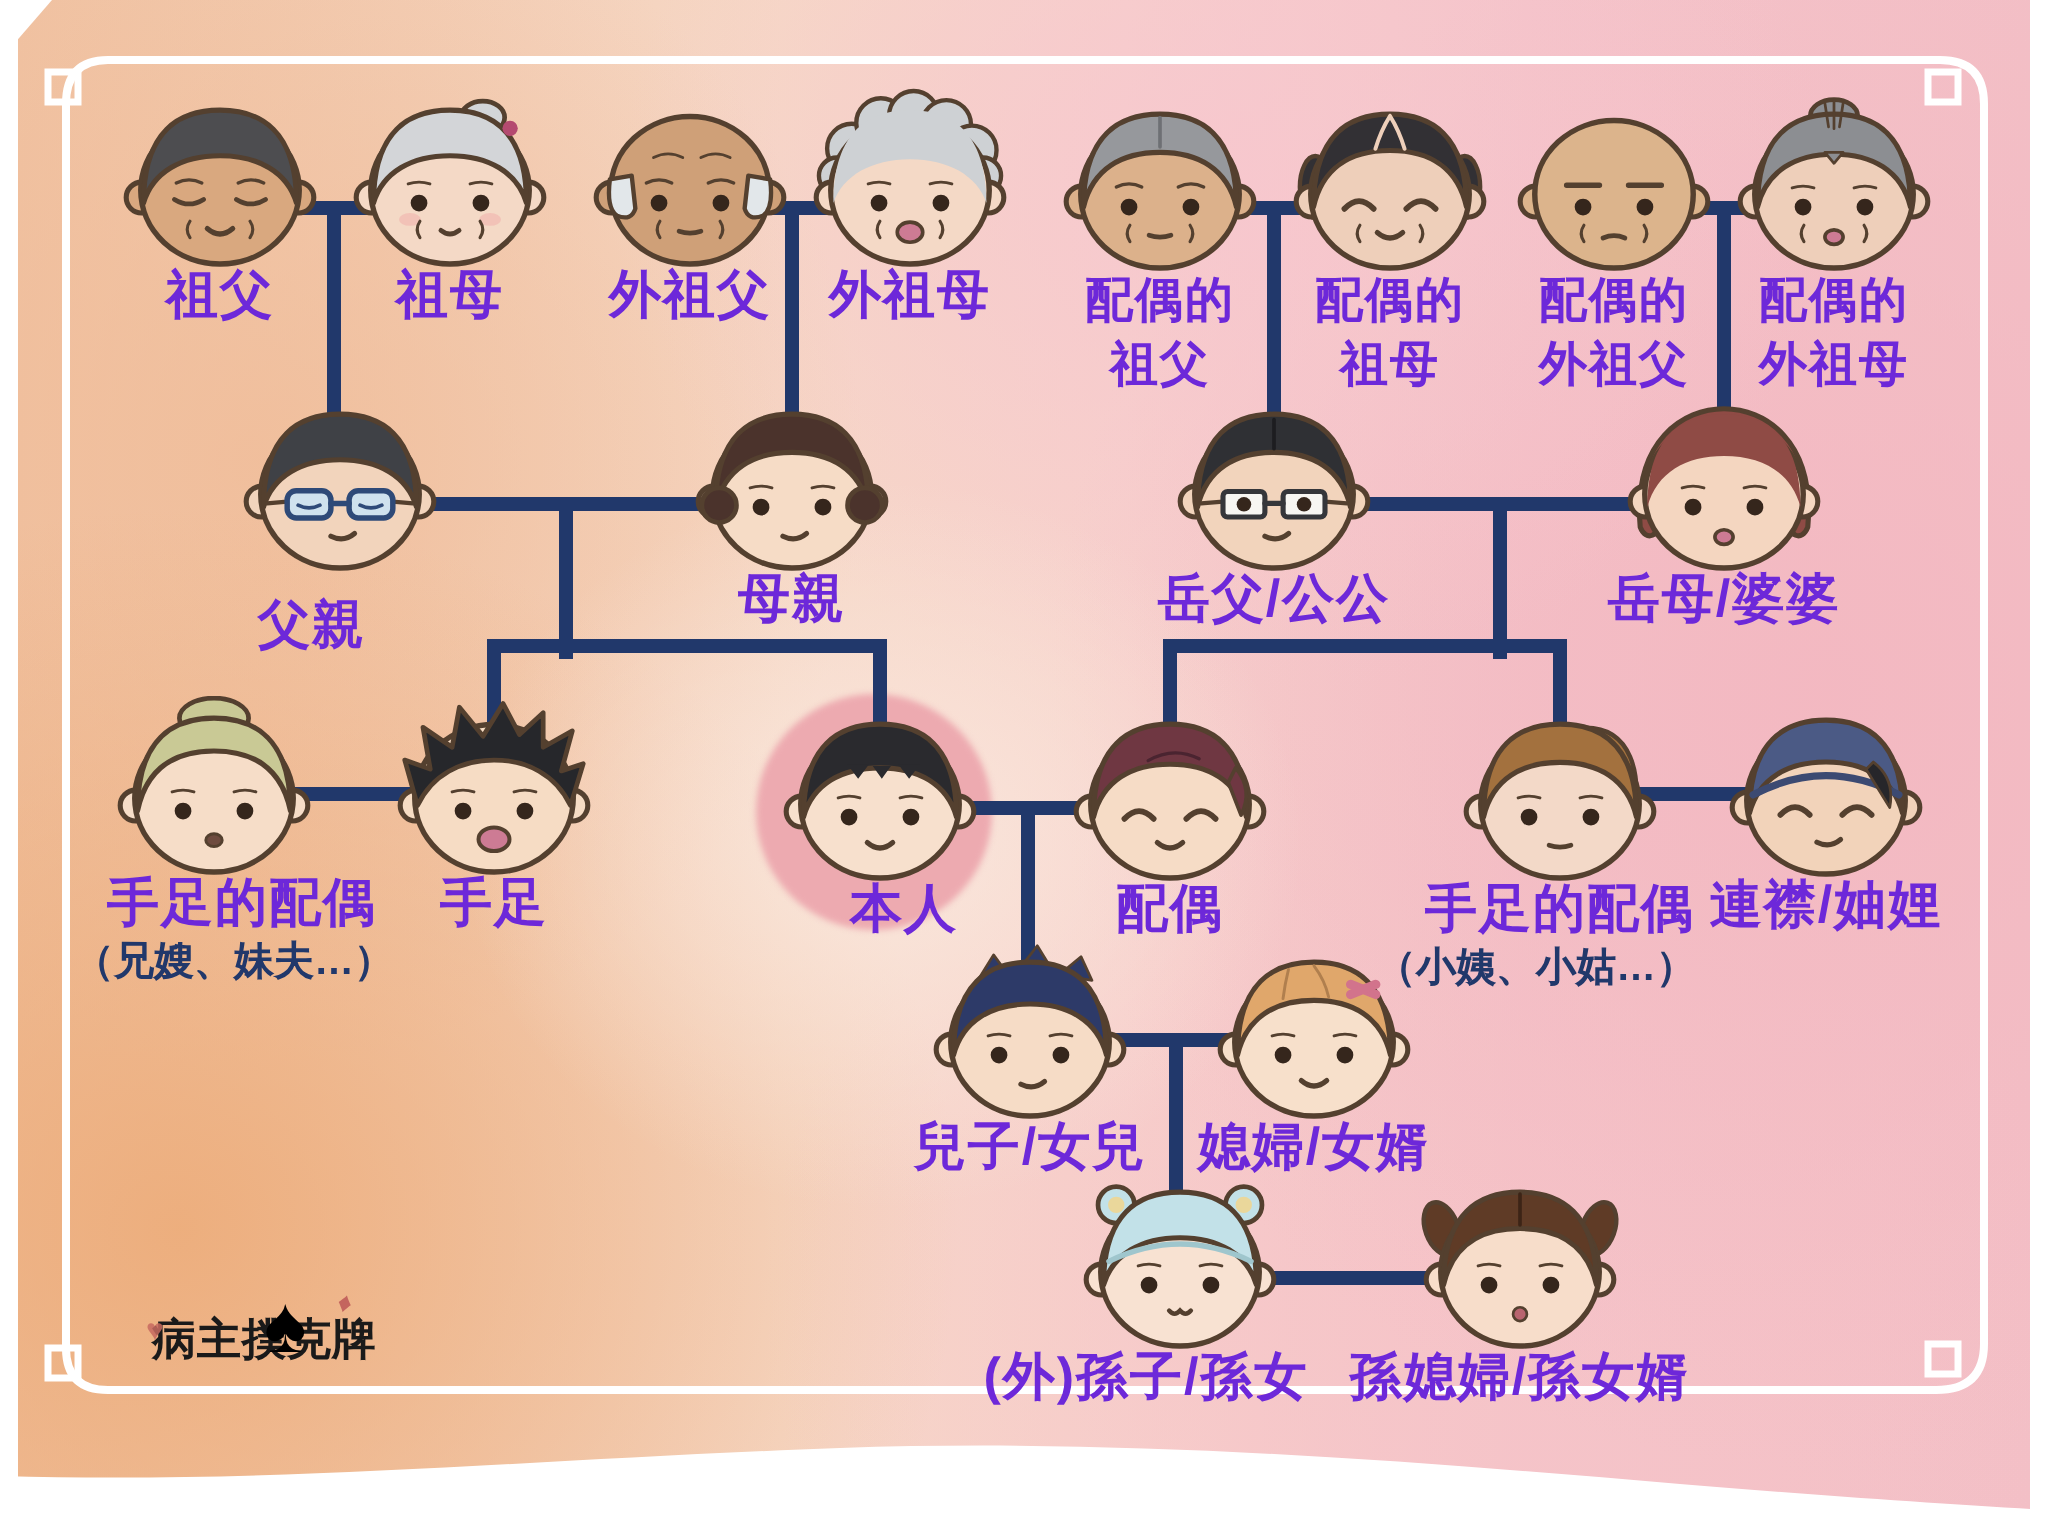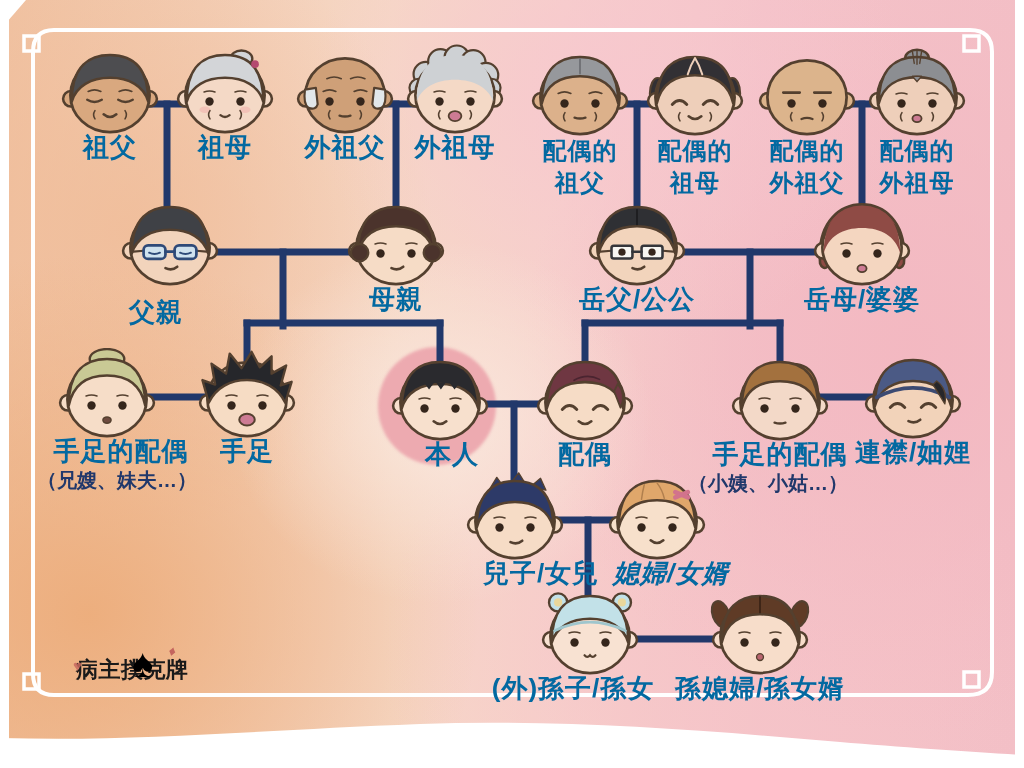--- a/index.html
+++ b/index.html
@@ -12,21 +12,21 @@
       radial-gradient(520px 520px at 90% 45%, rgba(243,184,193,.95), rgba(243,184,193,0) 75%),
       radial-gradient(460px 420px at 70% 85%, rgba(246,196,200,.8), rgba(246,196,200,0) 72%),
       radial-gradient(520px 480px at 8% 80%, rgba(236,170,118,.85), rgba(236,170,118,0) 75%),
       radial-gradient(420px 420px at 12% 30%, rgba(240,188,152,.8), rgba(240,188,152,0) 72%),
       linear-gradient(90deg,#f0c2a2 0%,#f6d8c6 38%,#f7d2cc 55%,#f4c3c9 75%,#f3bfc6 100%);}
   svg.frame{position:absolute;left:0;top:0;z-index:1;}
   .hl{position:absolute;border-radius:50%;z-index:1;filter:blur(1.5px);}
   svg.lines{position:absolute;left:0;top:0;z-index:2;}
   .node{position:absolute;z-index:3;}
   .node svg{display:block;}
-  .plabel{position:absolute;z-index:4;transform:translateX(-50%);color:#0369a1;font-weight:bold;
+  .plabel{position:absolute;z-index:4;transform:translateX(-50%);color:#6d28d9;font-weight:bold;
           font-size:26px;line-height:28px;white-space:nowrap;text-align:center;letter-spacing:1px;}
   .plabel.two{font-size:24px;line-height:32px;text-align:center;}
   .pnote{position:absolute;z-index:4;transform:translateX(-50%);color:#21386b;font-weight:bold;
          font-size:20px;white-space:nowrap;letter-spacing:0;}
   svg.edges{position:absolute;left:0;top:0;z-index:6;pointer-events:none;}
   .logo{position:absolute;left:76px;top:655px;z-index:5;color:#1a1a1a;font-weight:bold;
         font-size:22px;letter-spacing:.5px;white-space:nowrap;}
   .logo .spade{position:absolute;left:56px;top:-14px;font-size:40px;color:#000;font-weight:normal;}
   .logo .diamond{position:absolute;left:93px;top:-12px;font-size:14px;color:#c4655e;transform:rotate(15deg);}
   .logo .heart{position:absolute;left:-3px;top:2px;font-size:15px;color:#c86a60;opacity:.85;}
@@ -377,41 +377,41 @@
     <circle cx="93" cy="54" r="8.5" fill="#f6dcc6" stroke="#54402f" stroke-width="2.8"></circle>
     <ellipse cx="50" cy="50" rx="43.5" ry="40.5" fill="#f6dcc6" stroke="#54402f" stroke-width="3"></ellipse>
     <path d="M22,15 L30,2 L38,13 Z M44,10 L54,-3 L62,10 Z M66,13 L78,3 L84,16 Z" fill="#2d3a68" stroke="#54402f" stroke-width="1.5" stroke-linejoin="round"></path>
           <path d="M8,57 C8,17 28,6 50,6 C72,6 92,17 92,57 C87,38 71,29 50,29 C29,29 13,38 8,57 Z" fill="#2d3a68" stroke="#54402f" stroke-width="2.8" stroke-linejoin="round"></path>
           <circle cx="33" cy="57" r="4.6" fill="#35261c"></circle>
           <circle cx="67" cy="57" r="4.6" fill="#35261c"></circle>
           <path d="M27,46.5 Q33,44.5 39,46.5 M61,46.5 Q67,44.5 73,46.5" fill="none" stroke="#54402f" stroke-width="1.6" stroke-linecap="round"></path>
           <path d="M45,73 Q52,76.5 58,71.5" fill="none" stroke="#54402f" stroke-width="2.8" stroke-linecap="round"></path>
         </svg>
       </div>
-      <div class="plabel" style="left: 515px; top: 559px; margin-left: 26px;">兒子/女兒</div>
+      <div class="plabel" style="left: 515px; top: 559px;">兒子/女兒</div>
       <div class="node" style="left: 606px; top: 470px;">
         <svg viewBox="-6 -6 112 104" width="102" height="95">
     <circle cx="7" cy="54" r="8.5" fill="#f7e0cb" stroke="#54402f" stroke-width="2.8"></circle>
     <circle cx="93" cy="54" r="8.5" fill="#f7e0cb" stroke="#54402f" stroke-width="2.8"></circle>
     <ellipse cx="50" cy="50" rx="43.5" ry="40.5" fill="#f7e0cb" stroke="#54402f" stroke-width="3"></ellipse>
     <path d="M8,57 C8,17 28,6 50,6 C72,6 92,17 92,57 C87,36 71,27 50,27 C29,27 13,36 8,57 Z" fill="#e0a76b" stroke="#54402f" stroke-width="2.8" stroke-linejoin="round"></path>
           <path d="M50,8 Q56,16 58,25 M36,10 Q34,18 33,26" fill="none" stroke="#b07f4e" stroke-width="1.6" stroke-linecap="round"></path>
           <g transform="rotate(22 77 21)">
             <rect x="67" y="18.5" width="20" height="5" rx="2.5" fill="#d2738c"></rect>
           </g>
           <g transform="rotate(-22 77 21)">
             <rect x="67" y="18.5" width="20" height="5" rx="2.5" fill="#d2738c"></rect>
           </g>
           <circle cx="33" cy="57" r="4.6" fill="#35261c"></circle>
           <circle cx="67" cy="57" r="4.6" fill="#35261c"></circle>
           <path d="M27,46.5 Q33,44.5 39,46.5 M61,46.5 Q67,44.5 73,46.5" fill="none" stroke="#54402f" stroke-width="1.6" stroke-linecap="round"></path>
           <path d="M43,71 Q50,77 57,71" fill="none" stroke="#54402f" stroke-width="2.8" stroke-linecap="round"></path>
         </svg>
       </div>
-      <div class="plabel" style="left: 671px; top: 559px; font-style: italic;">媳婦/女婿</div>
+      <div class="plabel" style="left: 657px; top: 559px;">媳婦/女婿</div>
       <div class="node" style="left: 539px; top: 585px;">
         <svg viewBox="-6 -6 112 104" width="102" height="95">
           <circle cx="15" cy="13" r="10" fill="#c2e1e8" stroke="#54402f" stroke-width="2.6"></circle>
           <circle cx="85" cy="13" r="10" fill="#c2e1e8" stroke="#54402f" stroke-width="2.6"></circle>
           <circle cx="15" cy="13" r="4.5" fill="#ead79b"></circle>
           <circle cx="85" cy="13" r="4.5" fill="#ead79b"></circle>
     <circle cx="7" cy="54" r="8.5" fill="#f8e2d2" stroke="#54402f" stroke-width="2.8"></circle>
     <circle cx="93" cy="54" r="8.5" fill="#f8e2d2" stroke="#54402f" stroke-width="2.8"></circle>
     <ellipse cx="50" cy="50" rx="43.5" ry="40.5" fill="#f8e2d2" stroke="#54402f" stroke-width="3"></ellipse>
     <path d="M8,57 C8,17 28,6 50,6 C72,6 92,17 92,57 C87,40 71,31 50,31 C29,31 13,40 8,57 Z" fill="#c2e1e8" stroke="#54402f" stroke-width="2.8" stroke-linejoin="round"></path>

